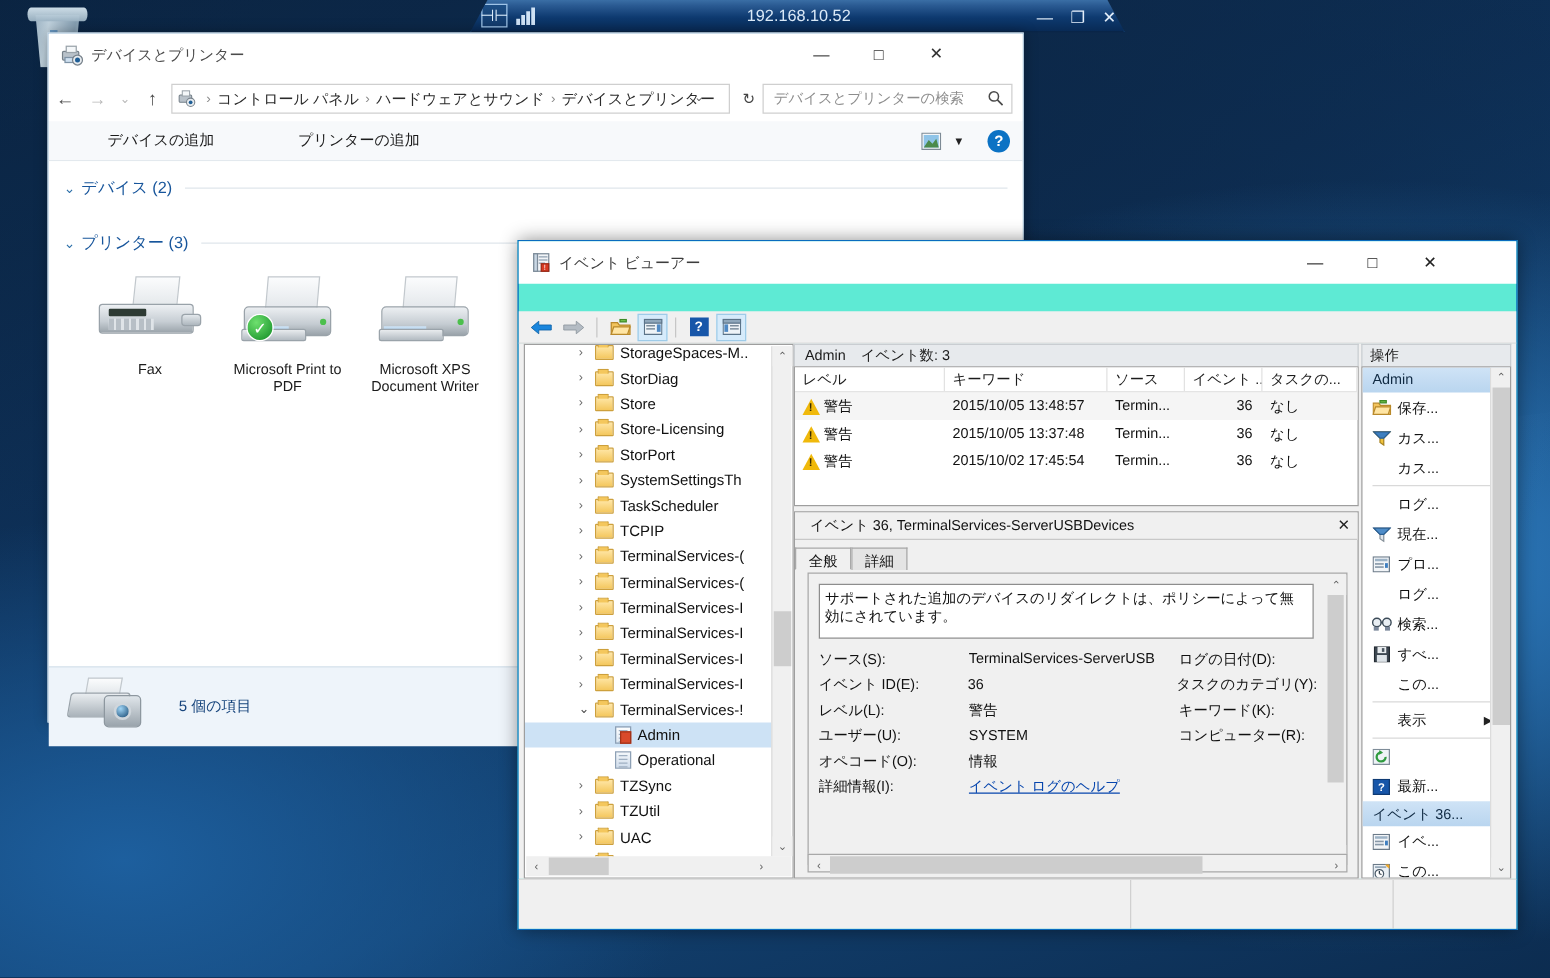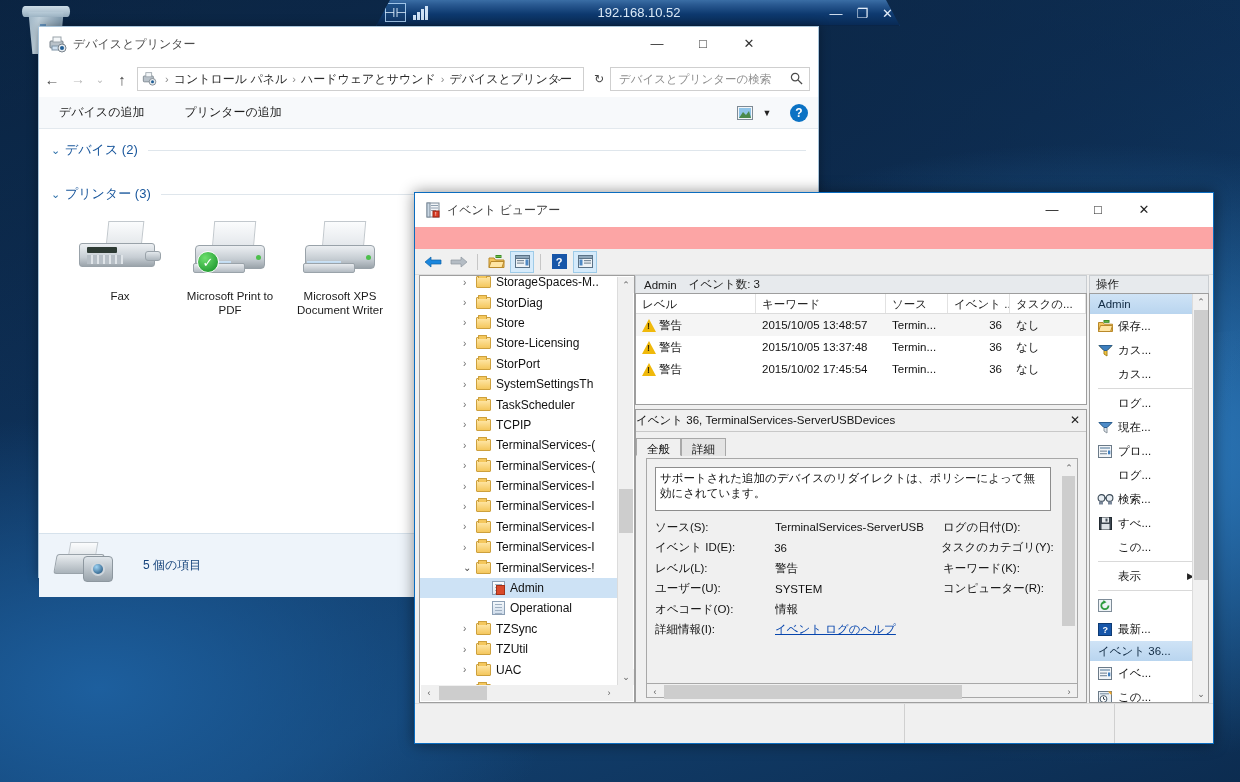--- a/index.html
+++ b/index.html
@@ -112,21 +112,21 @@
     border:0; outline:0; height:20px; width:170px; margin-left:6px; font-size:11.5px; color:#222;
     font-family:"Liberation Sans",sans-serif; background:transparent;
   }
   #dp-searchinput::placeholder{ color:#8d8d8d; }
   #dp-searchicon{ position:absolute; right:6px; top:4px; font-size:13px; color:#4a4a4a; }
 
   #dp-commandbar{
     position:absolute; left:0; top:70px; width:779px; height:32px; background:#f7f9fb;
     border-bottom:1px solid #e3e9ee; display:flex; align-items:center;
   }
-  .cmd{ font-size:12px; color:#1c1c1c; padding:0 20px; height:100%; display:flex; align-items:center; }
+  .cmd{ font-size:12px; color:#1c1c1c; padding:0 20px; height:100%; display:flex; align-items:center;margin-left:27px; }
   #dp-cmdright{ margin-left:auto; display:flex; align-items:center; gap:0; padding-right:10px; }
   #dp-viewicon{ width:26px; height:22px; display:flex; align-items:center; justify-content:center; }
   #dp-viewcaret{ width:18px; height:22px; display:flex; align-items:center; justify-content:center; font-size:9px; color:#222; }
   #dp-help{
     width:18px; height:18px; border-radius:50%; background:#0b72c4; color:#fff; font-size:12px; font-weight:bold;
     display:flex; align-items:center; justify-content:center; margin-left:14px;
   }
 
   #dp-content{
     position:absolute; left:0; top:102px; width:779px; height:404px; background:#fff; overflow:hidden;
@@ -198,21 +198,21 @@
   .ico-fax-small .cam{ position:absolute; left:28px; top:14px; width:30px; height:26px;
       background:linear-gradient(180deg,#dfe5ea,#9aa4ac); border-radius:4px; border:1px solid #8d979f; }
   .ico-fax-small .lens{ position:absolute; left:36px; top:20px; width:14px; height:14px; border-radius:50%;
       background:radial-gradient(circle at 35% 30%,#9fd4f5,#12446e); border:2px solid #cfd6dc; }
   #dp-detailtext{ margin-left:16px; font-size:12px; color:#16447c; }
 
   
   #evwin{
     left:414px; top:192px; width:800px; height:552px;
     border:1px solid #0a6cbf;
-    background:#fca5a5;
+    background:#5eead4;
     box-shadow:0 0 14px rgba(0,0,0,.45);
   }
   #ev-titlebar{ height:34px; background:#fff; position:relative; border-bottom:0; }
   #ev-titleicon{ position:absolute; left:10px; top:9px; width:16px; height:16px; }
   #ev-titletext{ position:absolute; left:32px; top:9px; font-size:12px; color:#3d3d3d; }
   .ev-cap{ position:absolute; top:0; width:46px; height:33px; display:flex; align-items:center; justify-content:center; color:#222; font-size:13px; }
   #ev-min{ right:138px; } #ev-max{ right:92px; } #ev-close{ right:46px; }
 
   #ev-menubar{ position:absolute; left:0; top:34px; width:798px; height:22px; background:#fff; display:flex; align-items:center; }
   .ev-menu{ font-size:12px; color:#1b1b1b; padding:0 10px; height:20px; line-height:20px; }
@@ -275,21 +275,21 @@
   .evcell{ font-size:11.5px; color:#111; padding-left:6px; white-space:nowrap; overflow:hidden; }
   .warnico{ width:14px; height:13px; margin-right:3px; flex:none; position:relative; }
   .warnico:before{
     content:""; position:absolute; left:0; top:0; width:0; height:0;
     border-left:7px solid transparent; border-right:7px solid transparent; border-bottom:13px solid #f0b90b;
   }
   .warnico:after{ content:"!"; position:absolute; left:5px; top:2px; font-size:9px; color:#3b2c00; font-weight:bold; line-height:11px;}
 
   #ev-detail{ position:absolute; left:0; top:134px; width:452px; height:294px; border:1px solid #9e9e9e; background:#f0f0f0; }
   #ev-detail-title{ height:22px; background:#f0f0f0; display:flex; align-items:center; border-bottom:1px solid #c8c8c8; position:relative; }
-  #ev-detail-title span{ font-size:11.5px; color:#111; padding-left:0; }
+  #ev-detail-title span{ font-size:11.5px; color:#111; padding-left:12px; }
   #ev-detail-close{ position:absolute; right:6px; top:3px; font-size:12px; font-weight:bold; color:#222; }
   #ev-tabs{ display:flex; padding:6px 0 0 0; height:24px; }
   .evtab{ font-size:11.5px; color:#111; padding:3px 10px 2px 10px; border:1px solid #a8a8a8; border-bottom:0; background:#e4e4e4; }
   .evtab.active{ background:#f0f0f0; border-bottom:1px solid #f0f0f0; position:relative; z-index:2; }
   #ev-tabpanel{ position:absolute; left:10px; top:48px; width:432px; height:234px; background:#f0f0f0; border:1px solid #a8a8a8; }
   #ev-msgbox{ position:absolute; left:8px; top:8px; width:396px; height:44px; background:#fff; border:1px solid #8d8d8d; padding:3px 4px; }
   #ev-msgbox span{ font-size:11.5px; color:#111; }
   #ev-fields{ position:absolute; left:8px; top:58px; width:398px; }
   .frow{ display:flex; height:20.5px; align-items:center; }
   .flabel{ width:120px; font-size:11.5px; color:#111; }

